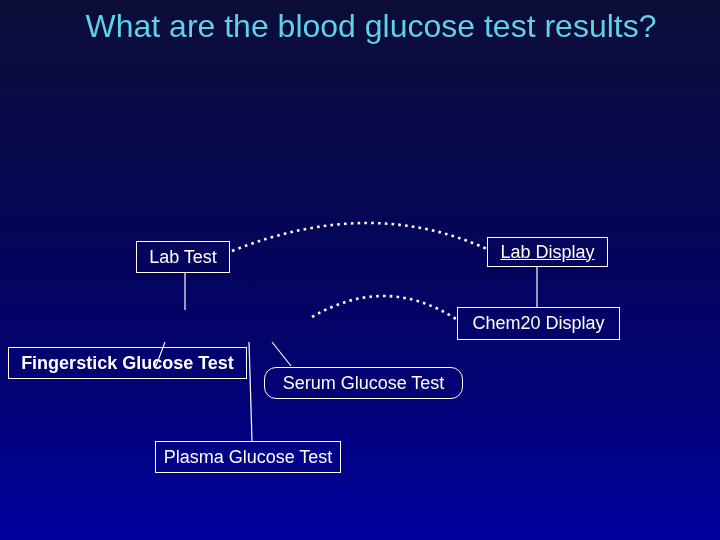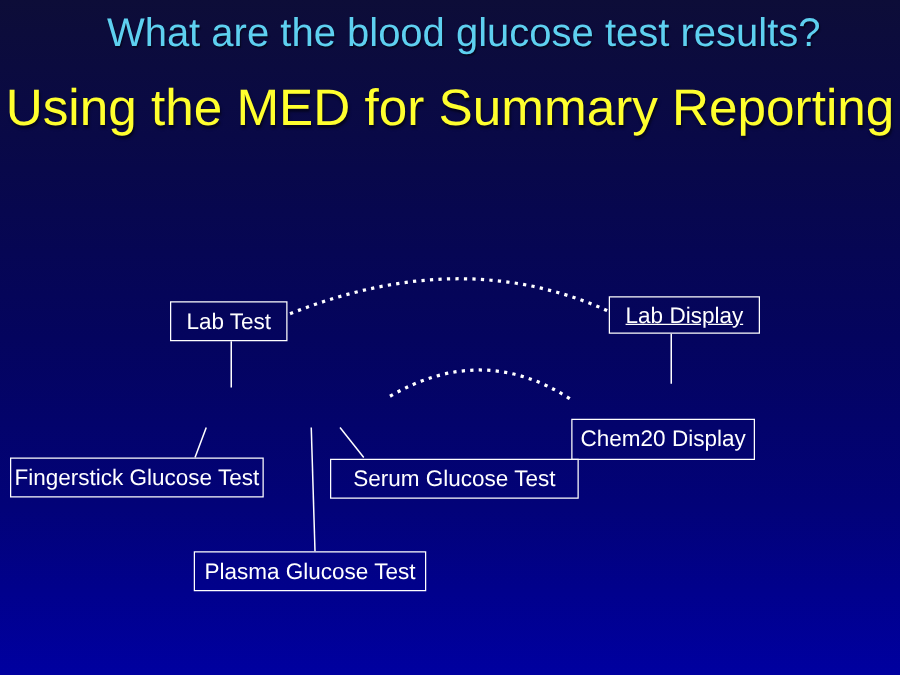--- a/index.html
+++ b/index.html
@@ -52,44 +52,43 @@
     display: flex;
     align-items: center;
     justify-content: center;
     white-space: nowrap;
     box-sizing: border-box;
     background: transparent;
   }
   #node-lab-test       { left: 136px; top: 241px; width:  94px; height: 32px; }
   #node-lab-display    { left: 487px; top: 237px; width: 121px; height: 30px; text-decoration: underline; }
   #node-intravascular  { left:  61px; top: 310px; width: 249px; height: 32px; }
-  #node-chem20         { left: 457px; top: 307px; width: 147px; height: 33px; margin-top: 28px; }
-  #node-fingerstick    { left:   8px; top: 366px; width: 203px; height: 32px; }
-  #node-serum          { left: 264px; top: 367px; width: 199px; height: 32px; }
+  #node-chem20         { left: 457px; top: 307px; width: 163px; height: 33px; }
+  #node-fingerstick    { left:   8px; top: 347px; width: 239px; height: 32px; font-weight: bold; }
+  #node-serum          { left: 264px; top: 367px; width: 199px; height: 32px; border-radius: 12px; }
   #node-plasma         { left: 155px; top: 441px; width: 186px; height: 32px; }
   .edges-svg {
     position: absolute;
     left: 0;
     top: 0;
     width: 720px;
     height: 540px;
     pointer-events: none;
   }
   .edge-solid  { stroke: #ffffff; stroke-width: 1.2; fill: none; }
   .edge-dotted { stroke: #ffffff; stroke-width: 2.6; fill: none;
                  stroke-dasharray: 2.6 4.2; stroke-linecap: butt; }
 </style>
 </head>
 <body>
 
 <div class="slide">
 
   <div class="slide-title">What are the blood glucose test results?</div>
 
-  <div class="slide-subtitle">Using the MED for Summary Reporting</div>
 
   <svg class="edges-svg" viewBox="0 0 720 540" xmlns="http://www.w3.org/2000/svg">
     <line class="edge-solid" x1="185" y1="273" x2="185" y2="310"></line>
     <line class="edge-solid" x1="537" y1="267" x2="537" y2="307"></line>
     <line class="edge-solid" x1="165" y1="342" x2="156" y2="366"></line>
     <line class="edge-solid" x1="249" y1="342" x2="252" y2="441"></line>
     <line class="edge-solid" x1="272" y1="342" x2="291" y2="366"></line>
     <path class="edge-dotted" d="M 232 251 Q 370 196 487 249"></path>
     <path class="edge-dotted" d="M 312 317 Q 386 274 456 319"></path>
   </svg>

